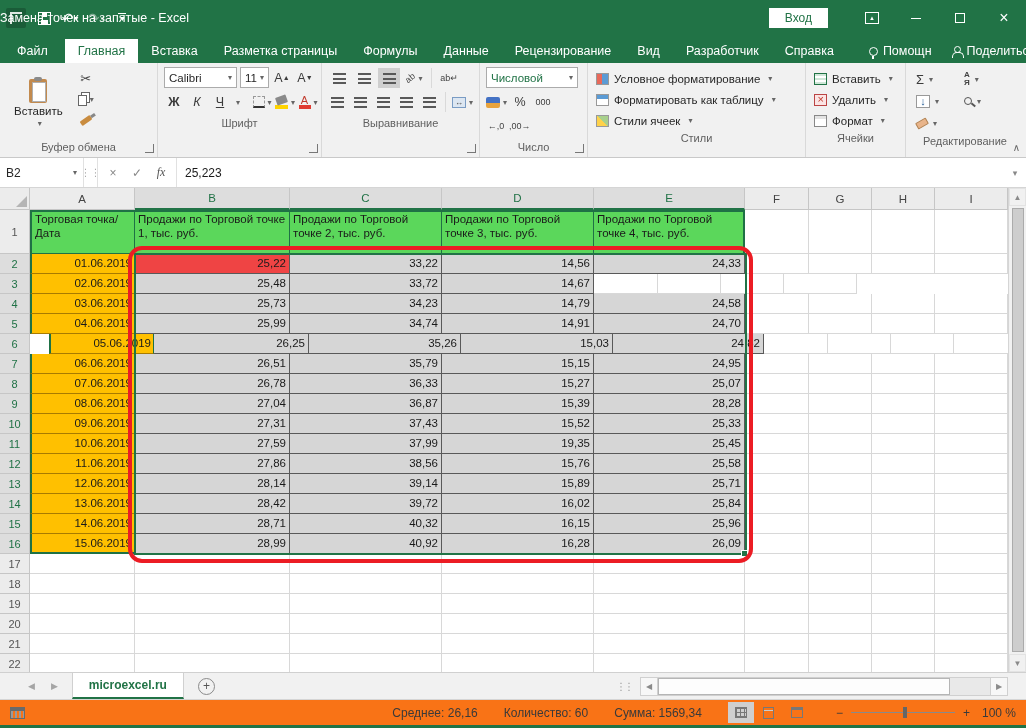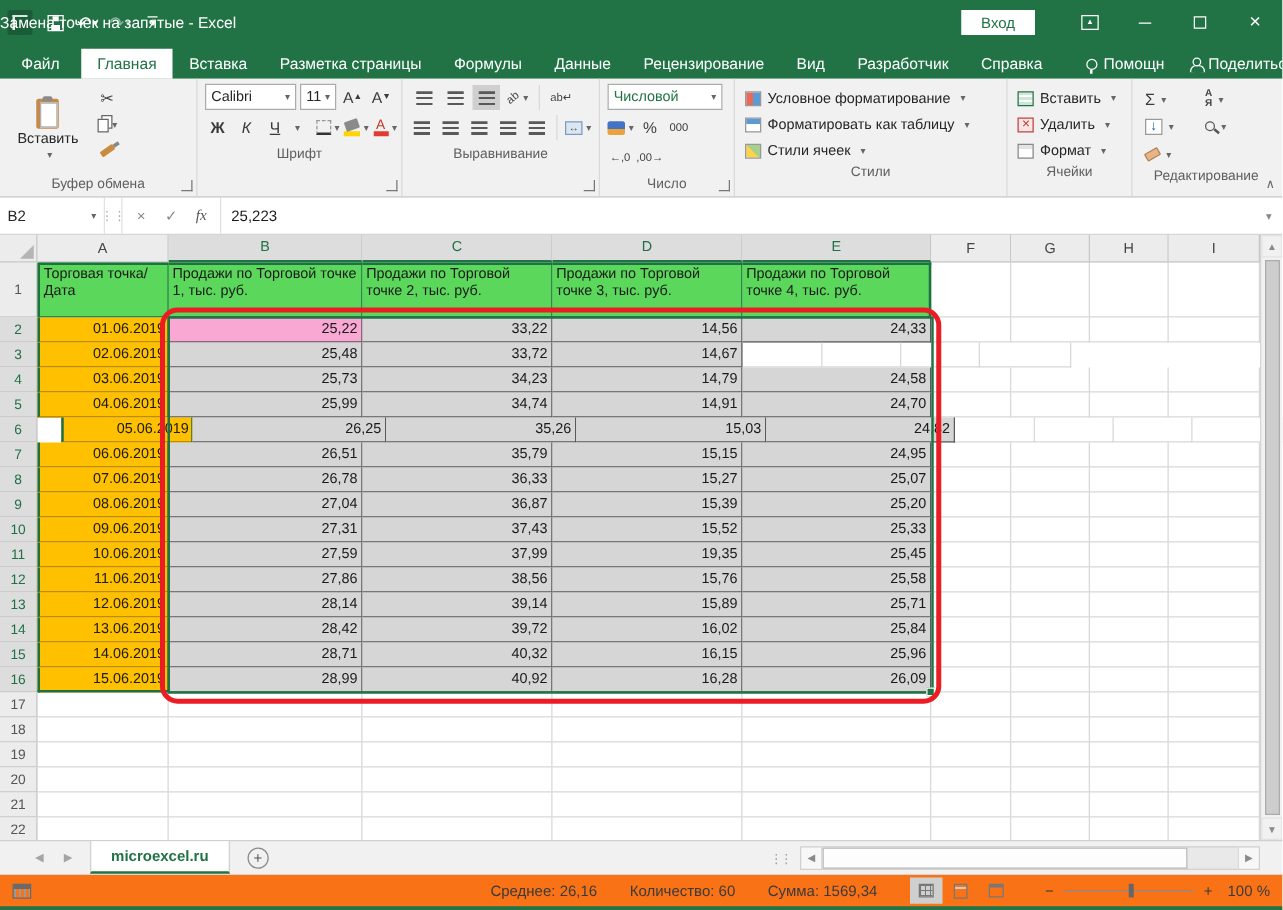--- a/index.html
+++ b/index.html
@@ -116,21 +116,21 @@
           display:flex; align-items:center; justify-content:center; font-size:11px; flex:0 0 30px;}
   .rowh.sel { background:#dddddd; color:#1f7145; }
   .cell { border-right:1px solid #d8d8d8; border-bottom:1px solid #d8d8d8; font-size:11.5px; color:#1a1a1a; overflow:hidden; }
   .cell.th { background:#5bd75b; border-right:1px solid #1f7145; border-bottom:1px solid #1f7145; border-top:2px solid #1f7145; padding:1px 3px; line-height:13.5px; }
   .cell.th.first { border-left:2px solid #1f7145; }
   .cell.th.lastc { border-right:2px solid #1f7145; }
   .cell.date { background:#ffc000; border-right:1px solid #1f7145; border-bottom:1px solid #a87b00; border-left:2px solid #1f7145;
                text-align:right; padding-right:2px; line-height:19px; }
   .cell.date.lastr { border-bottom:2px solid #1f7145; }
   .cell.val { background:#d6d6d6; border-right:1px solid #595959; border-bottom:1px solid #595959; text-align:right; padding-right:3px; line-height:19px; }
-  .cell.val.active { background:#f9a8d4; }
+  .cell.val.active { background:#ef4444; }
   .selbox { position:absolute; left:134px; top:65px; width:613px; height:302px; border:2px solid #217346; pointer-events:none; }
   .fillhandle { position:absolute; left:741px; top:362px; width:7px; height:7px; background:#217346; border:1px solid #fff; }
   .redbox { position:absolute; left:128px; top:58px; width:625px; height:317px; border:4px solid #ec1c24; border-radius:14px; pointer-events:none; }
   .vscroll { position:absolute; right:0; top:0; bottom:0; width:18px; background:#f1f1f1; border-left:1px solid #d5d5d5; display:flex; flex-direction:column; align-items:center;}
   .scroll-arrow { height:18px; width:100%; display:flex; align-items:center; justify-content:center; font-size:8px; color:#8a8a8a; background:#f1f1f1; border:1px solid #e3e3e3;}
   .vthumb { flex:1; width:12px; margin:2px 0; background:#cdcdcd; border:1px solid #ababab; }
 
   
   .sheettabs { height:27px; background:#f1f1f1; border-top:1px solid #d0d0d0; display:flex; align-items:stretch; position:relative; flex:0 0 27px;}
   .tnav { display:flex; align-items:center; gap:16px; color:#a5a5a5; font-size:9px; padding:0 14px 0 28px; }
@@ -576,21 +576,21 @@
           <div class="cell" style="width: 63px; flex: 0 0 63px;"></div>
           <div class="cell" style="width: 63px; flex: 0 0 63px;"></div>
           <div class="cell" style="width: 73px; flex: 0 0 73px;"></div>
         </div>
         <div class="grid-row" style="height: 20px;">
           <div class="rowh sel">9</div>
           <div class="cell date" style="width: 105px; flex: 0 0 105px;">08.06.2019</div>
           <div class="cell val" style="width: 155px; flex: 0 0 155px;">27,04</div>
           <div class="cell val" style="width: 152px; flex: 0 0 152px;">36,87</div>
           <div class="cell val" style="width: 152px; flex: 0 0 152px;">15,39</div>
-          <div class="cell val" style="width: 151px; flex: 0 0 151px;">25,20</div>
+          <div class="cell val" style="width: 151px; flex: 0 0 151px;">28,28</div>
           <div class="cell" style="width: 64px; flex: 0 0 64px;"></div>
           <div class="cell" style="width: 63px; flex: 0 0 63px;"></div>
           <div class="cell" style="width: 63px; flex: 0 0 63px;"></div>
           <div class="cell" style="width: 73px; flex: 0 0 73px;"></div>
         </div>
         <div class="grid-row" style="height: 20px;">
           <div class="rowh sel">10</div>
           <div class="cell date" style="width: 105px; flex: 0 0 105px;">09.06.2019</div>
           <div class="cell val" style="width: 155px; flex: 0 0 155px;">27,31</div>
           <div class="cell val" style="width: 152px; flex: 0 0 152px;">37,43</div>

